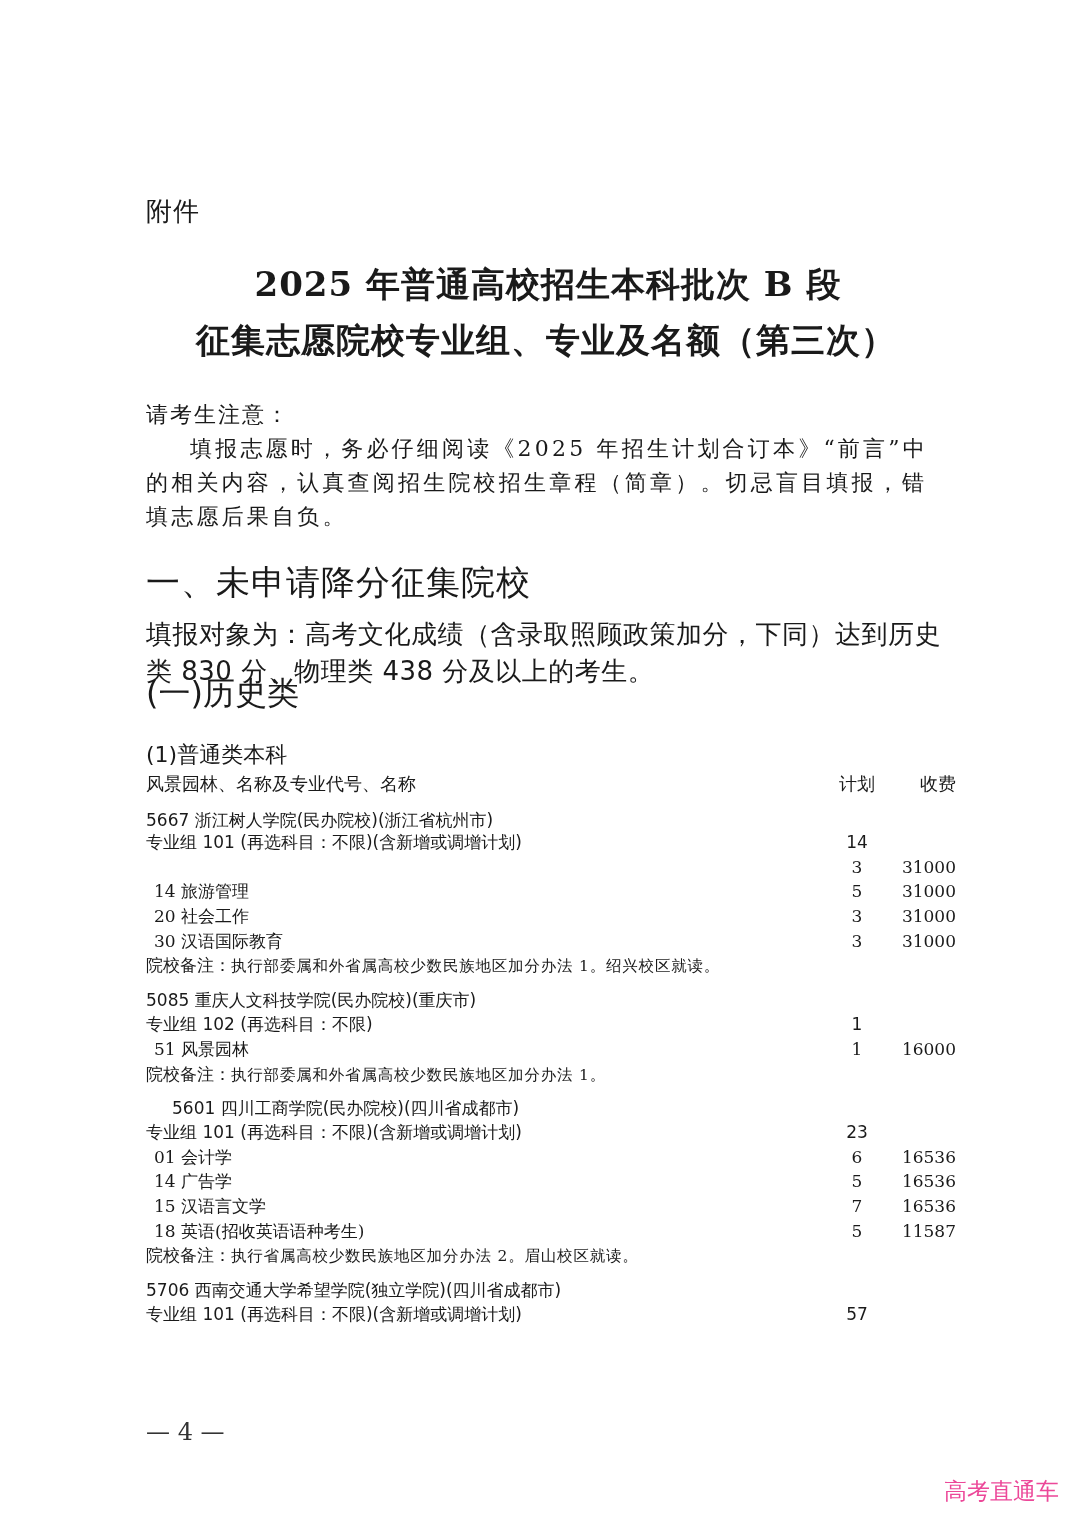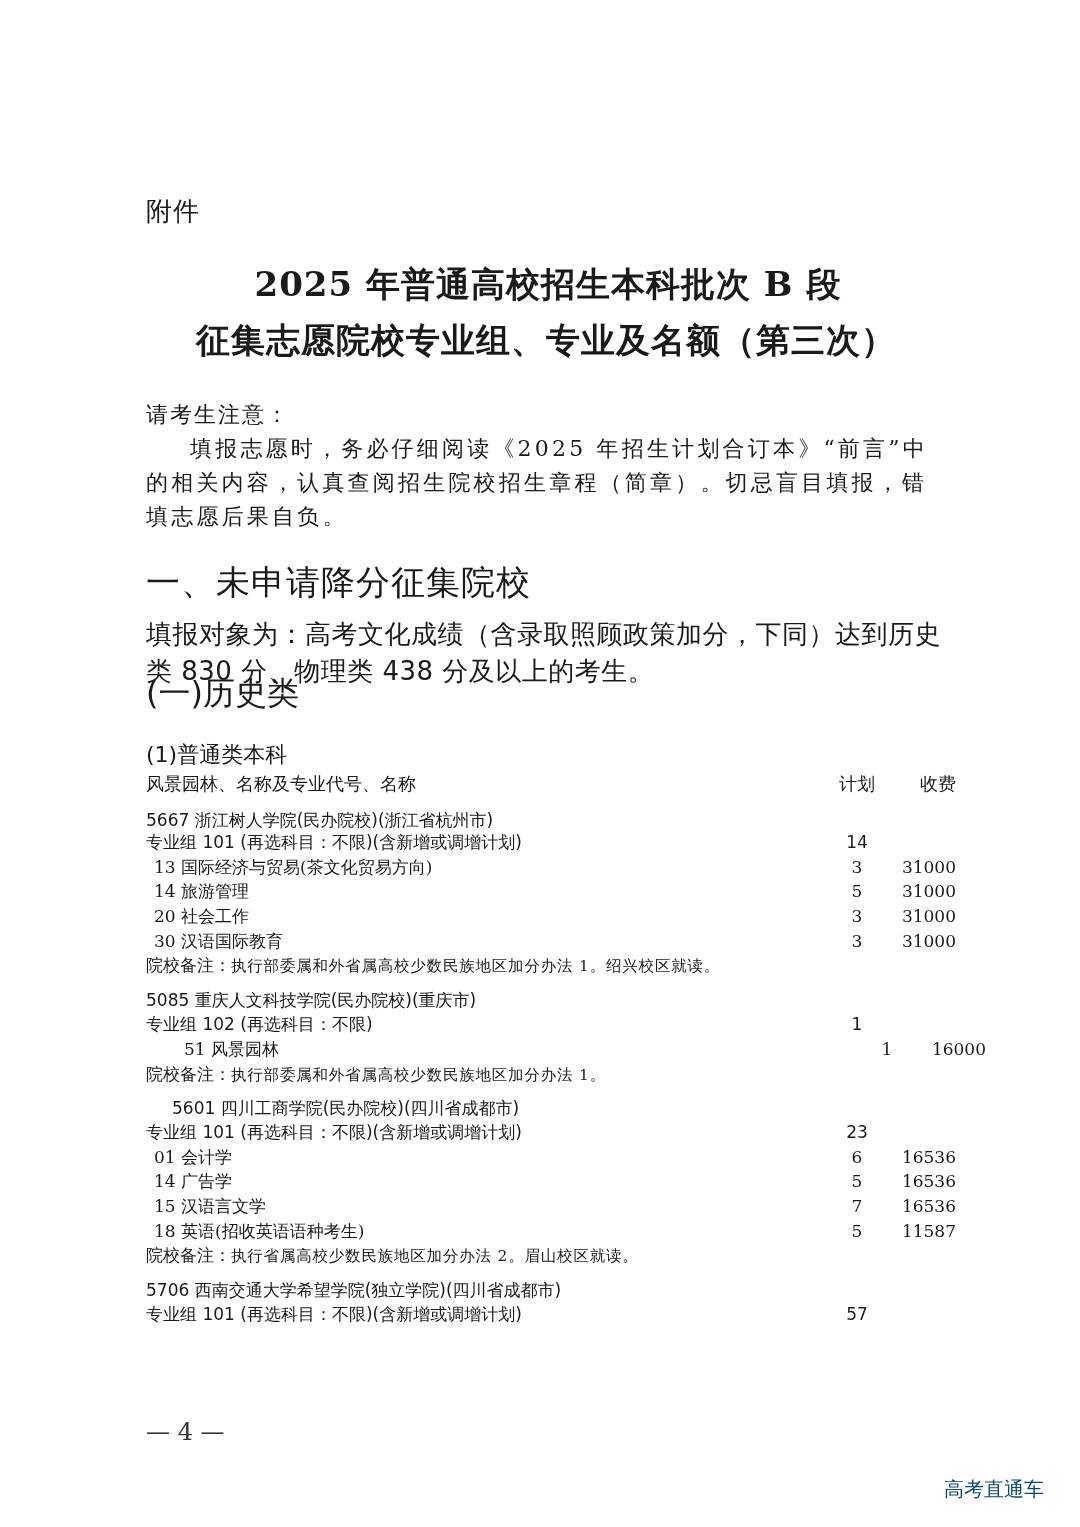--- a/index.html
+++ b/index.html
@@ -23,21 +23,21 @@
   .hdr { left: 146px; top: 772px; font-size: 18px; width: 810px; }
   .col-plan { position: absolute; left: 686px; width: 50px; text-align: center; }
   .col-fee { position: absolute; left: 754px; width: 56px; text-align: right; }
   .row { position: absolute; left: 146px; width: 810px; height: 25px; font-size: 17px; line-height: 24px; }
   .row .txt { position: absolute; left: 0; white-space: nowrap; }
   .row.major .txt { left: 8px; font-family: "DejaVu Serif", "Liberation Serif", serif; }
   .row.major .col-plan, .row.major .col-fee { font-family: "DejaVu Serif", "Liberation Serif", serif; }
   .row.note .txt { font-family: "DejaVu Serif", "Liberation Serif", serif; font-size: 15.5px; letter-spacing: 0.8px; }
   .row.note .lab { font-family: "DejaVu Sans", "Liberation Sans", sans-serif; font-size: 17px; letter-spacing: 0; }
   .pageno { left: 146px; top: 1418px; font-size: 24px; color: #333; }
-  .watermark { left: 944px; top: 1476px; font-size: 20px; color: #0c4a6e; }
+  .watermark { left: 944px; top: 1476px; font-size: 23px; color: #ec4899; }
 </style>
 </head>
 <body>
 
 <div class="abs attach">附件</div>
 
 <div class="abs title t1 serif">2025 年普通高校招生本科批次 B 段</div>
 <div class="abs title t2 serif">征集志愿院校专业组、专业及名额（第三次）</div>
 
 <div class="abs notice-h serif">请考生注意：</div>
@@ -60,21 +60,20 @@
       <span class="txt">5667  浙江树人学院(民办院校)(浙江省杭州市)</span>
       <span class="col-plan"></span>
       <span class="col-fee"></span>
     </div>
     <div class="row group" style="top: 830px;">
       <span class="txt">专业组 101 (再选科目：不限)(含新增或调增计划)</span>
       <span class="col-plan">14</span>
       <span class="col-fee"></span>
     </div>
     <div class="row major" style="top: 855px;">
-      <span class="txt">13  国际经济与贸易(茶文化贸易方向)</span>
       <span class="col-plan">3</span>
       <span class="col-fee">31000</span>
     </div>
     <div class="row major" style="top: 879px;">
       <span class="txt">14  旅游管理</span>
       <span class="col-plan">5</span>
       <span class="col-fee">31000</span>
     </div>
     <div class="row major" style="top: 904px;">
       <span class="txt">20  社会工作</span>
@@ -94,21 +93,21 @@
     <div class="row school" style="top: 988px;">
       <span class="txt">5085  重庆人文科技学院(民办院校)(重庆市)</span>
       <span class="col-plan"></span>
       <span class="col-fee"></span>
     </div>
     <div class="row group" style="top: 1012px;">
       <span class="txt">专业组 102 (再选科目：不限)</span>
       <span class="col-plan">1</span>
       <span class="col-fee"></span>
     </div>
-    <div class="row major" style="top: 1037px; margin-left: 30px;">
+    <div class="row major" style="top: 1037px;">
       <span class="txt">51  风景园林</span>
       <span class="col-plan">1</span>
       <span class="col-fee">16000</span>
     </div>
     <div class="row note" style="top: 1062px;">
       <span class="txt"><span class="lab">院校备注：</span><span>执行部委属和外省属高校少数民族地区加分办法 1。</span></span>
       <span class="col-plan"></span>
       <span class="col-fee"></span>
     </div>
     <div class="row school" style="top: 1096px; margin-left: 26px;">

